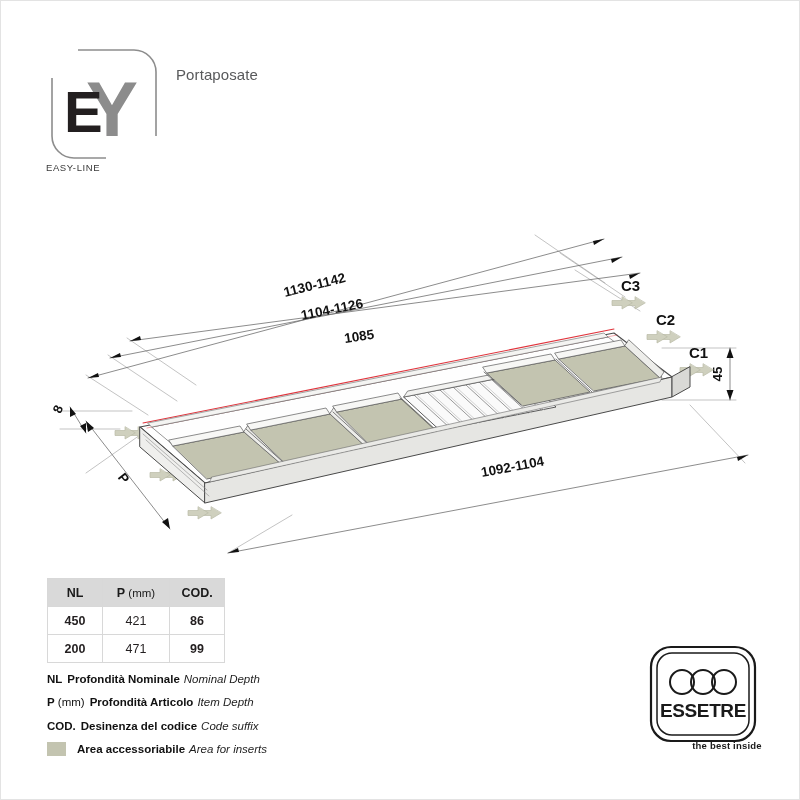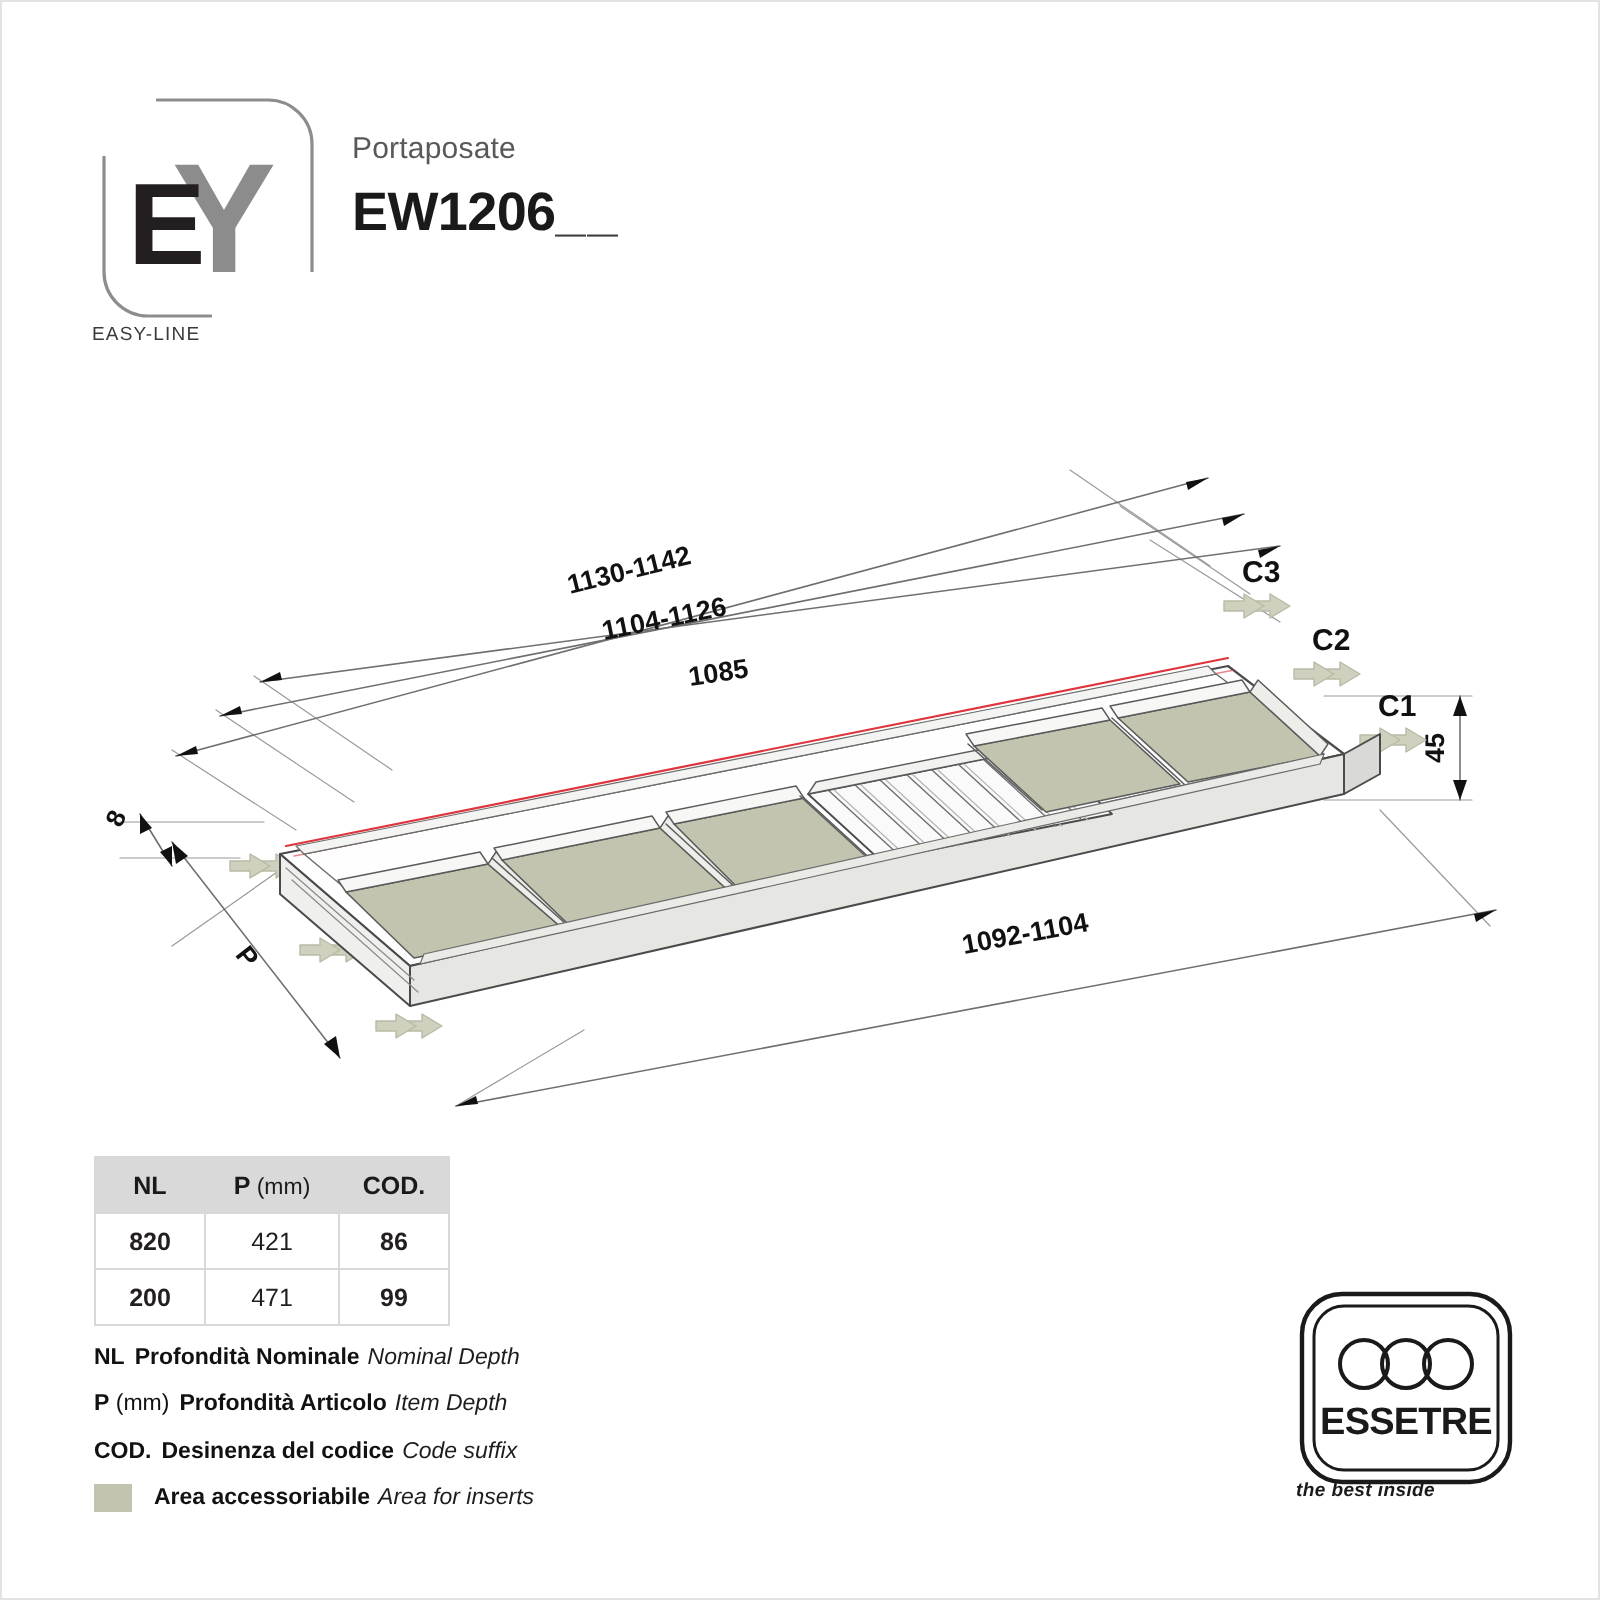--- a/index.html
+++ b/index.html
@@ -87,23 +87,23 @@
   .swatch{
     width:19px;height:14px;background:#c3c4b0;
     margin-right:11px;flex:none;
   }
   .legend-row.swatch-row{margin-top:1px;}
 
   
   .essetre{position:absolute;left:648px;top:644px;width:110px;height:112px;}
   .essetre svg{display:block;}
   .essetre-tag{
-    position:absolute;left:648px;top:740px;width:110px;
-    font-size:9.5px;font-weight:bold;
-    letter-spacing:.2px;color:#1a1a1a;font-style:italic;
+    position:absolute;left:672px;top:740px;width:110px;
+    text-align:center;font-size:9.5px;font-weight:bold;
+    letter-spacing:.2px;color:#1a1a1a;
   }
 </style>
 </head>
 <body>
 
 <div class="page-frame"></div>
 
 <div class="header">
 
   <div class="brand-mark">
@@ -114,23 +114,20 @@
 
       <text x="40" y="92" font-family="Liberation Sans, sans-serif" font-size="78" font-weight="bold" fill="#8c8c8c">Y</text>
 
       <text x="18" y="88" font-family="Liberation Sans, sans-serif" font-size="58" font-weight="bold" fill="#231f20">E</text>
     </svg>
   </div>
   <div class="brand-caption">EASY-LINE</div>
 
   <div class="title-block">
     <div class="title-it">Portaposate</div>
-    <div class="title-code">
-      <span>EW1206</span><span class="suffix">__</span>
-    </div>
   </div>
 </div>
 
 <div class="drawing">
 <svg width="800" height="345" viewBox="0 0 800 345">
   <defs>
     <g id="dblArrow">
       <path d="M0 6 L10 0 L10 3.5 L20 3.5 L20 8.5 L10 8.5 L10 12 Z" fill="#cfd0be" stroke="#b9baa6" stroke-width=".7"></path>
       <path d="M13 6 L23 0 L23 3.5 L33 3.5 L33 8.5 L23 8.5 L23 12 Z" fill="#cfd0be" stroke="#b9baa6" stroke-width=".7"></path>
     </g>
@@ -324,21 +321,21 @@
       <th class="w-mid">
         <span>P</span><span class="unit"> (mm)</span>
       </th>
       <th>
         <span>COD.</span>
       </th>
     </tr>
   </thead>
   <tbody>
     <tr>
-      <td class="b">820</td>
+      <td class="b">450</td>
       <td class="w-mid">421</td>
       <td class="b">86</td>
     </tr>
     <tr>
       <td class="b">200</td>
       <td class="w-mid">471</td>
       <td class="b">99</td>
     </tr>
   </tbody>
 </table>

